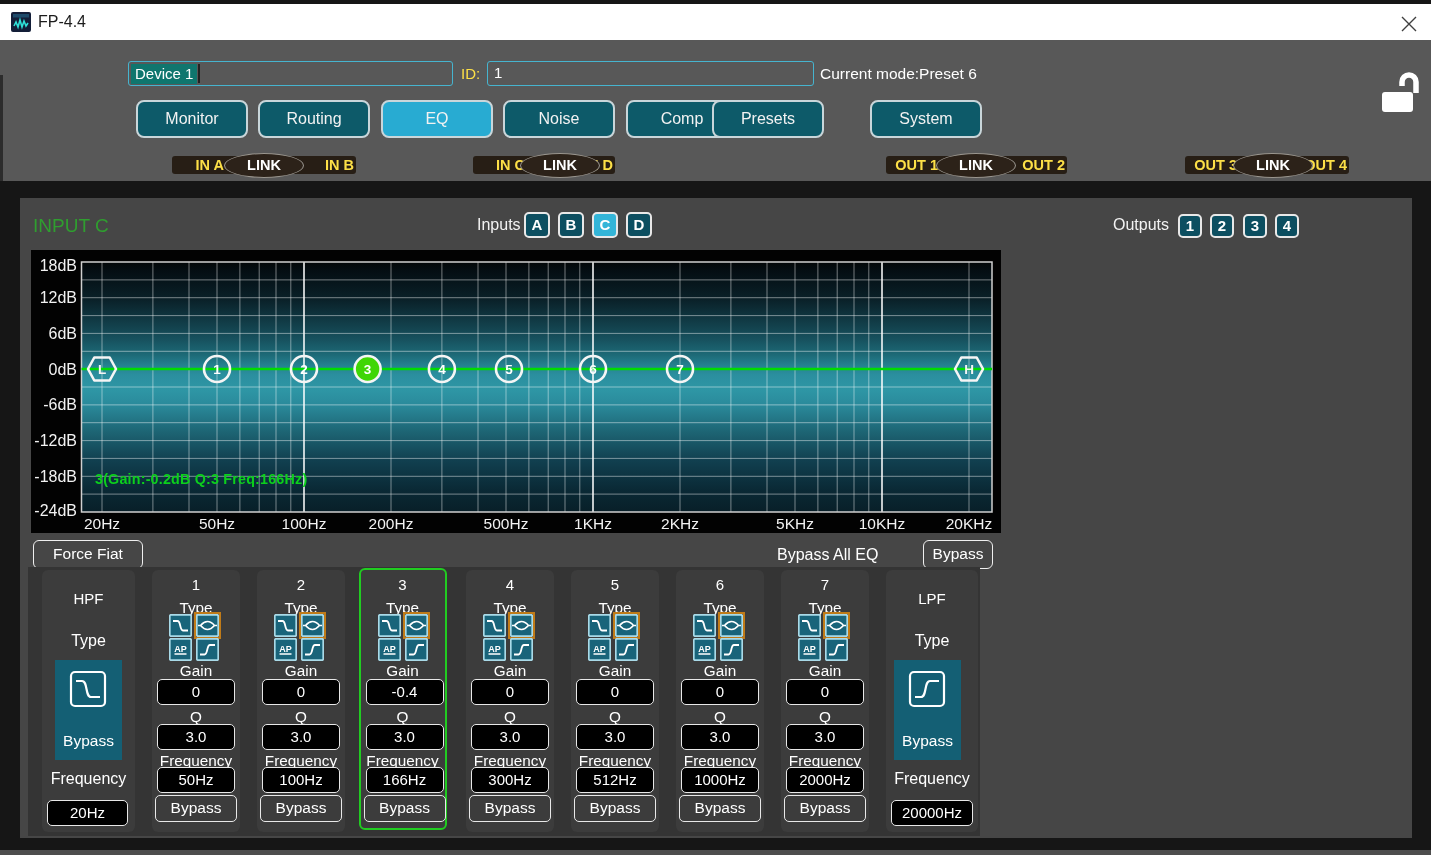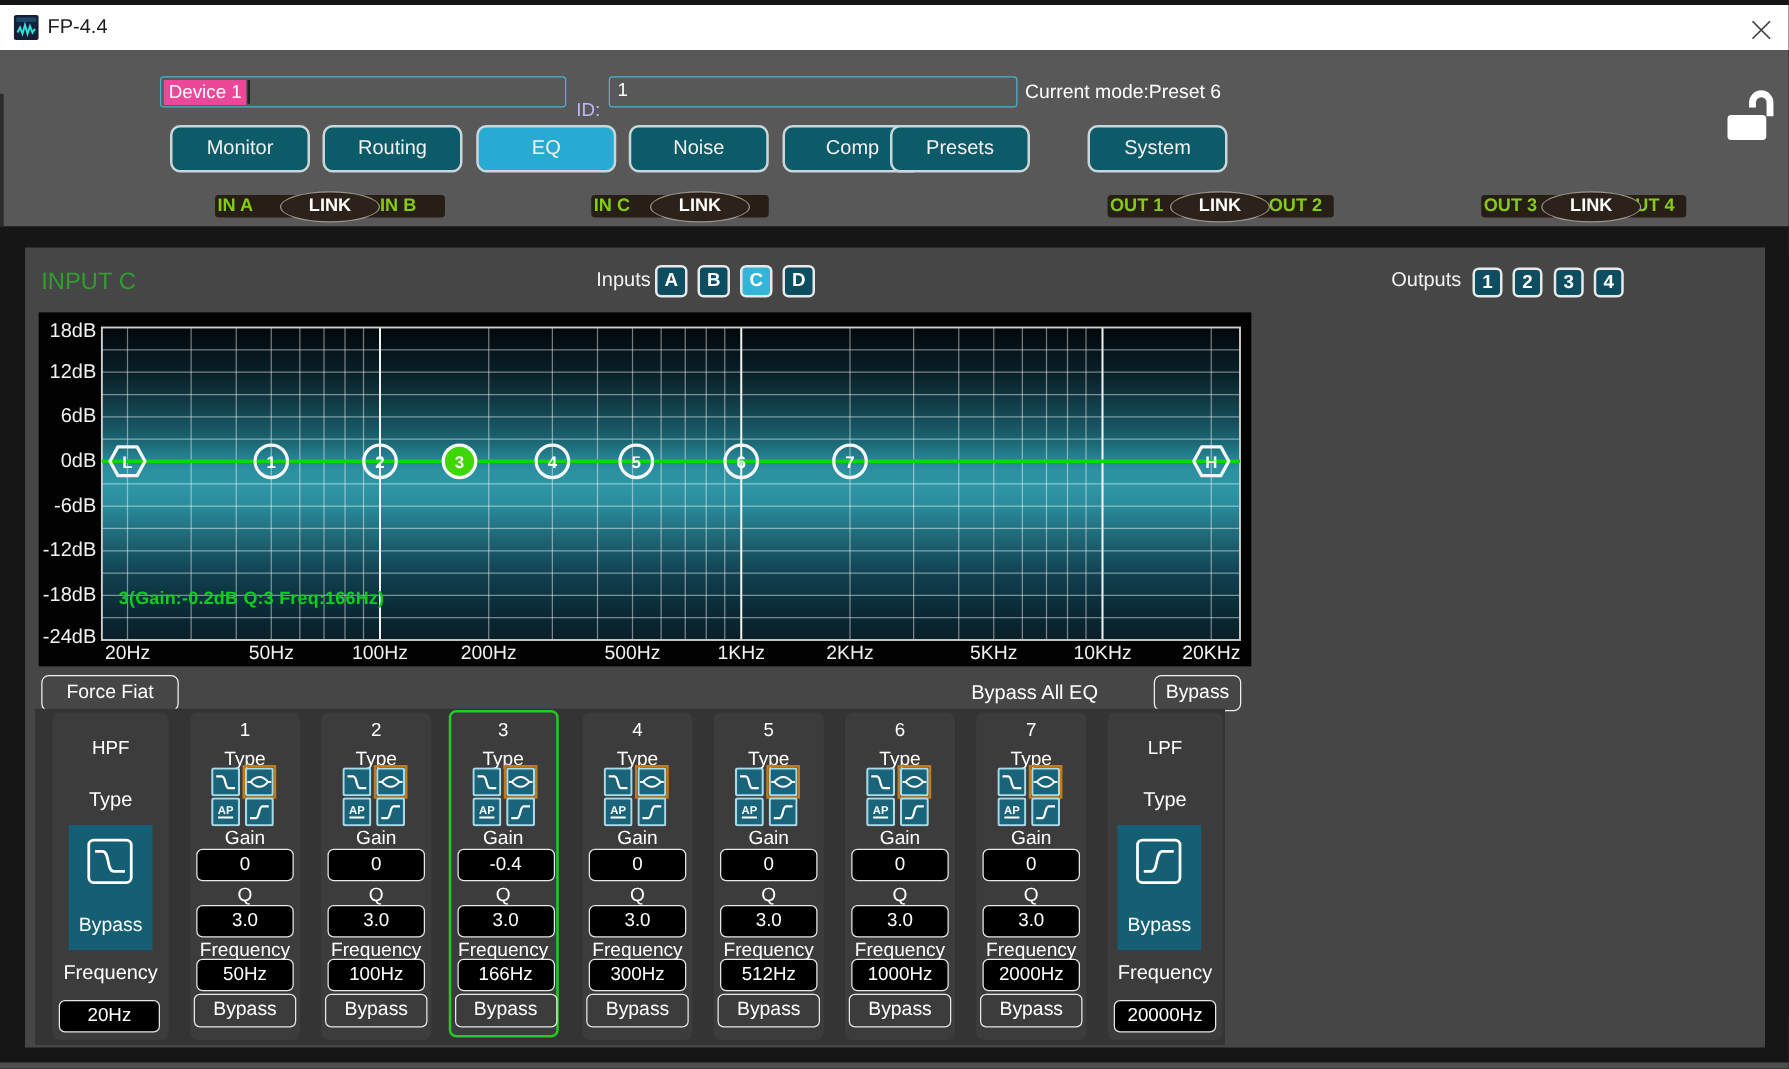--- a/index.html
+++ b/index.html
@@ -8,21 +8,21 @@
 .header { position:absolute; left:0; top:40px; width:1431px; height:141px; background:#585858; }
 .inp { position:absolute; top:21px; height:25px; border:1.5px solid #46b4cf; border-radius:3px; color:#fff; font-size:15px; line-height:22px; }
 .panel { position:absolute; left:20px; top:198px; width:1392px; height:640px; background:#464646; }
 .tbtn { position:absolute; top:60px; width:112px; height:38px; background:#0d5a69; border:2px solid #c9d6da; border-radius:8px; color:#f2f2f2; font-size:16px; text-align:center; line-height:34px; }
 .eqa { background:#28abd2; }
 .tpanel { position:absolute; left:1004px; top:10px; width:370px; height:87px; background:#121212; border:1.5px solid #c9c9c9; border-radius:7px; }
 .ch { position:absolute; top:26px; width:80px; text-align:center; color:#fff; font-size:17px; }
 .sq { position:absolute; top:63px; width:13px; height:13px; background:#1fdd1f; border-radius:2px; }
 .lnk { position:absolute; top:112px; height:26px; }
 .lbar { position:absolute; left:0; top:4px; width:100%; height:18px; background:#271e15; border-radius:3px; }
-.ltxt { position:absolute; top:4px; height:18px; line-height:18px; color:#84cc16; font-size:14.5px; font-weight:bold; text-align:left; }
+.ltxt { position:absolute; top:4px; height:18px; line-height:18px; color:#fde047; font-size:14.5px; font-weight:bold; text-align:right; }
 .lell { position:absolute; top:0.5px; width:80px; height:25px; background:#2c2219; border:1.5px solid #9a968f; border-radius:50%; color:#fff; font-size:14.5px; font-weight:bold; text-align:center; line-height:22px; }
 .inputc { position:absolute; left:13px; top:17px; color:#2f9e2f; font-size:19px; }
 .iolab { position:absolute; top:18px; color:#f2f2f2; font-size:16px; }
 .iob { position:absolute; top:14px; width:26px; height:26px; background:#0c4e60; border:2px solid #e8e8e8; border-radius:5px; color:#fff; font-size:15px; font-weight:bold; text-align:center; line-height:22px; }
 .act { background:#33b5d8; }
 .ob { width:24px; height:24px; top:16px; line-height:20px; }
 .gpanel { position:absolute; left:11px; top:52px; width:970px; height:283px; background:#020202; }
 .graph { position:absolute; left:0; top:0; }
 .wbtn { position:absolute; height:29px; background:transparent; border:1.5px solid #efefef; border-radius:6px; color:#fff; font-size:15.5px; text-align:center; line-height:26px; }
 .subpanel { position:absolute; left:8px; top:369px; width:952px; height:269px; background:#343434; }
@@ -51,24 +51,24 @@
       <path d="M3,14 L5,10 L7,15 L9,8 L11,15 L13,9 L15,14 L17,11" fill="none" stroke="#2ee0d8" stroke-width="1.6"></path>
     </svg>
 <div class="title">FP-4.4</div>
 <svg style="position:absolute;right:14px;top:12px" width="16" height="16" viewBox="0 0 16 16">
       <path d="M1,1 L15,15 M15,1 L1,15" stroke="#3f3f3f" stroke-width="1.4"></path>
     </svg>
 </div>
 <div class="header">
 <div class="abs" style="left:0;top:35px;width:3px;height:106px;background:#2c2c2c"></div>
 <div class="inp" style="left:128px;width:325px">
-      <span style="position:absolute;left:2px;top:1.5px;background:#ec4899;padding:0 4px;height:20px;line-height:20px">Device 1</span>
+      <span style="position:absolute;left:2px;top:1.5px;background:#0f766e;padding:0 4px;height:20px;line-height:20px">Device 1</span>
       <span style="position:absolute;left:69px;top:2px;width:1.5px;height:19px;background:#222"></span>
     </div>
-<div class="abs" style="left:461px;top:36px;height:25px;line-height:25px;color:#c4b5fd;font-size:15px">ID:</div>
+<div class="abs" style="left:461px;top:21px;height:25px;line-height:25px;color:#fde047;font-size:15px">ID:</div>
 <div class="inp" style="left:487px;width:327px;padding-left:6px">1</div>
 <div class="abs" style="left:820px;top:21px;height:25px;line-height:25px;color:#fff;font-size:15.5px">Current mode:Preset 6</div>
 <svg style="position:absolute;left:1381px;top:32px" width="40" height="42" viewBox="0 0 40 42">
       <rect x="1" y="20" width="31" height="20" rx="3" fill="#fff"></rect>
       <path d="M21,14 V10 A7,7 0 0 1 35,10 V21" fill="none" stroke="#fff" stroke-width="5.5"></path>
     </svg>
 <div class="tbtn" style="left:136px">Monitor</div>
     <div class="tbtn" style="left:258px">Routing</div>
     <div class="tbtn eqa" style="left:381px">EQ</div>
     <div class="tbtn" style="left:503px">Noise</div>

